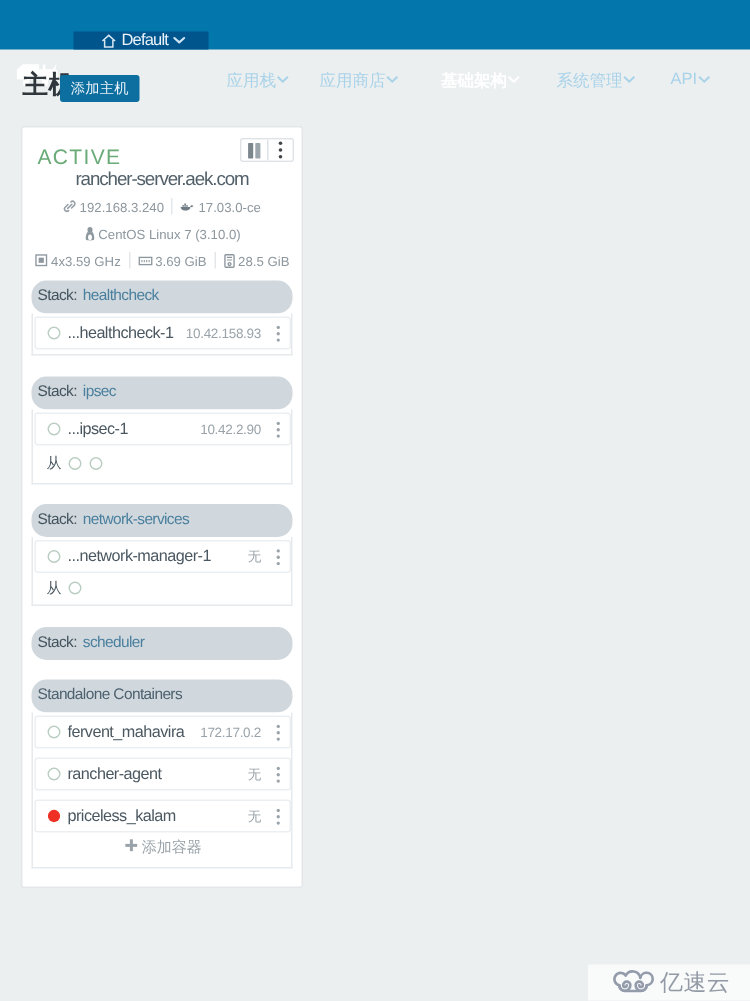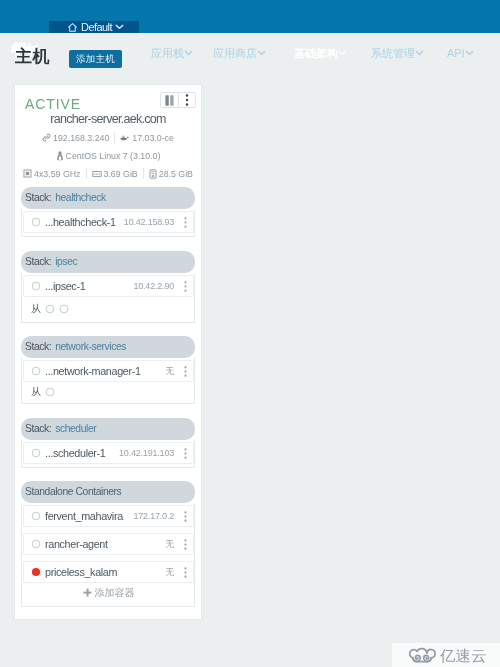--- a/index.html
+++ b/index.html
@@ -23,21 +23,21 @@
   .nav-item:nth-child(2) { left:74px; }
   .nav-item:nth-child(3) { left:155px; }
   .nav-item:nth-child(4) { left:232px; }
   .nav-item:nth-child(5) { left:308px; }
   .nav-item.active { color:#ffffff; font-weight:bold; }
   .caret { display:block; }
 
   
   .page-head { position:absolute; left:0; top:0; width:100%; height:0; }
   .page-title { position:absolute; left:15px; top:48px; font-size:17px; font-weight:bold; color:#2f373d; letter-spacing:.4px; line-height:18px; }
-  .btn-primary { position:absolute; left:69px; top:50px; width:53px; height:18px; background:#0d6ea0; color:#e8f2f8; font-size:9.5px;
+  .btn-primary { position:absolute; left:40px; top:50px; width:53px; height:18px; background:#0d6ea0; color:#e8f2f8; font-size:9.5px;
      display:flex; align-items:center; justify-content:center; border-radius:2px; letter-spacing:.2px; }
 
   
   .host-card { position:absolute; left:14px; top:84px; width:188px; background:#fff;
     border:1px solid #e3e7ea; border-radius:2px; padding:8px 6px 12px; }
 
   .card-top { position:relative; height:16px; }
   .state-label { position:absolute; left:4px; top:3px; color:#6aab78; font-size:14px; letter-spacing:.9px; font-weight:normal; }
   .btn-group { position:absolute; right:-1px; top:-1px; display:flex; border:1px solid #e0e3e6; border-radius:2px; overflow:hidden; height:16px; }
   .btn-ico { width:17px; display:flex; align-items:center; justify-content:center; background:#fff; }
@@ -327,38 +327,20 @@
             <span class="st-ico" data-name="slave-status-circle">
               <svg width="10" height="10" viewBox="0 0 10 10" fill="none" stroke="#b9cdc1" stroke-width="0.95">
                 <circle cx="5" cy="5" r="3.85"></circle>
               </svg>
             </span>
           </div>
         </div>
       </div>
       <div class="stack" data-name="stack-section">
         <div class="stack-head" data-name="stack-title"><span class="sh-prefix" data-name="stack-label">Stack:</span><span class="sh-name" data-name="stack-name">scheduler</span></div>
-        <div class="stack-body" data-name="stack-body">
-          <div class="svc" data-name="service-row">
-            <span class="st-ico" data-name="status-circle-running">
-              <svg width="10" height="10" viewBox="0 0 10 10" fill="none" stroke="#b9cdc1" stroke-width="0.95">
-                <circle cx="5" cy="5" r="3.85"></circle>
-              </svg>
-            </span>
-            <span class="svc-name" data-name="service-name">...scheduler-1</span>
-            <span class="svc-ip" data-name="service-ip">10.42.191.103</span>
-            <div class="kebab" data-name="row-menu-button">
-              <svg width="3" height="11" viewBox="0 0 3 11" fill="#9aa3a9">
-                <circle cx="1.5" cy="1.3" r="1.1"></circle>
-                <circle cx="1.5" cy="5.5" r="1.1"></circle>
-                <circle cx="1.5" cy="9.7" r="1.1"></circle>
-              </svg>
-            </div>
-          </div>
-        </div>
       </div>
       <div class="stack" data-name="standalone-section">
         <div class="stack-head" data-name="standalone-title">Standalone Containers</div>
         <div class="stack-body" data-name="standalone-body">
           <div class="svc" data-name="service-row">
             <span class="st-ico" data-name="status-circle-running">
               <svg width="10" height="10" viewBox="0 0 10 10" fill="none" stroke="#b9cdc1" stroke-width="0.95">
                 <circle cx="5" cy="5" r="3.85"></circle>
               </svg>
             </span>

